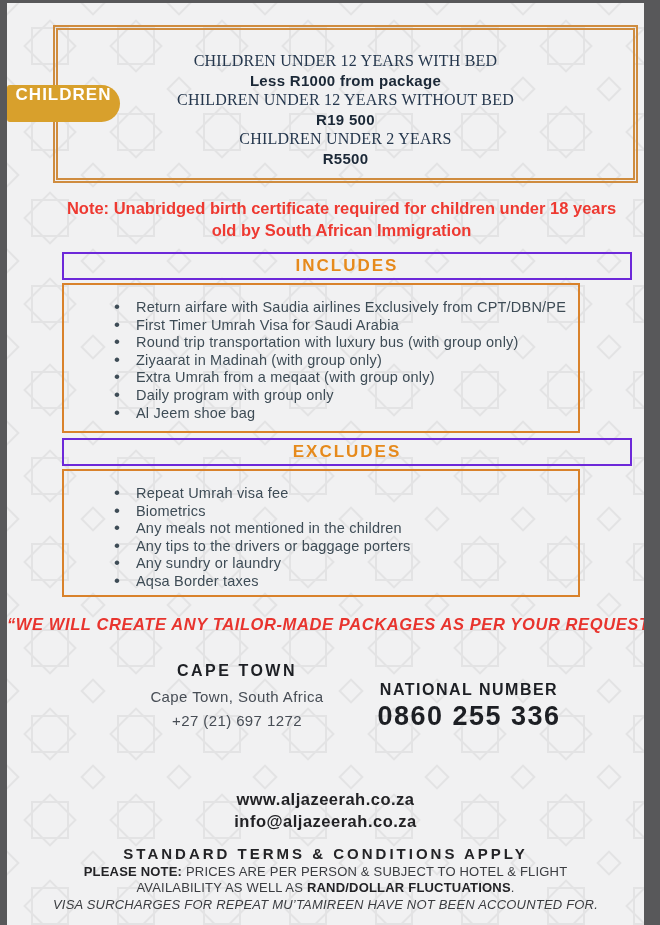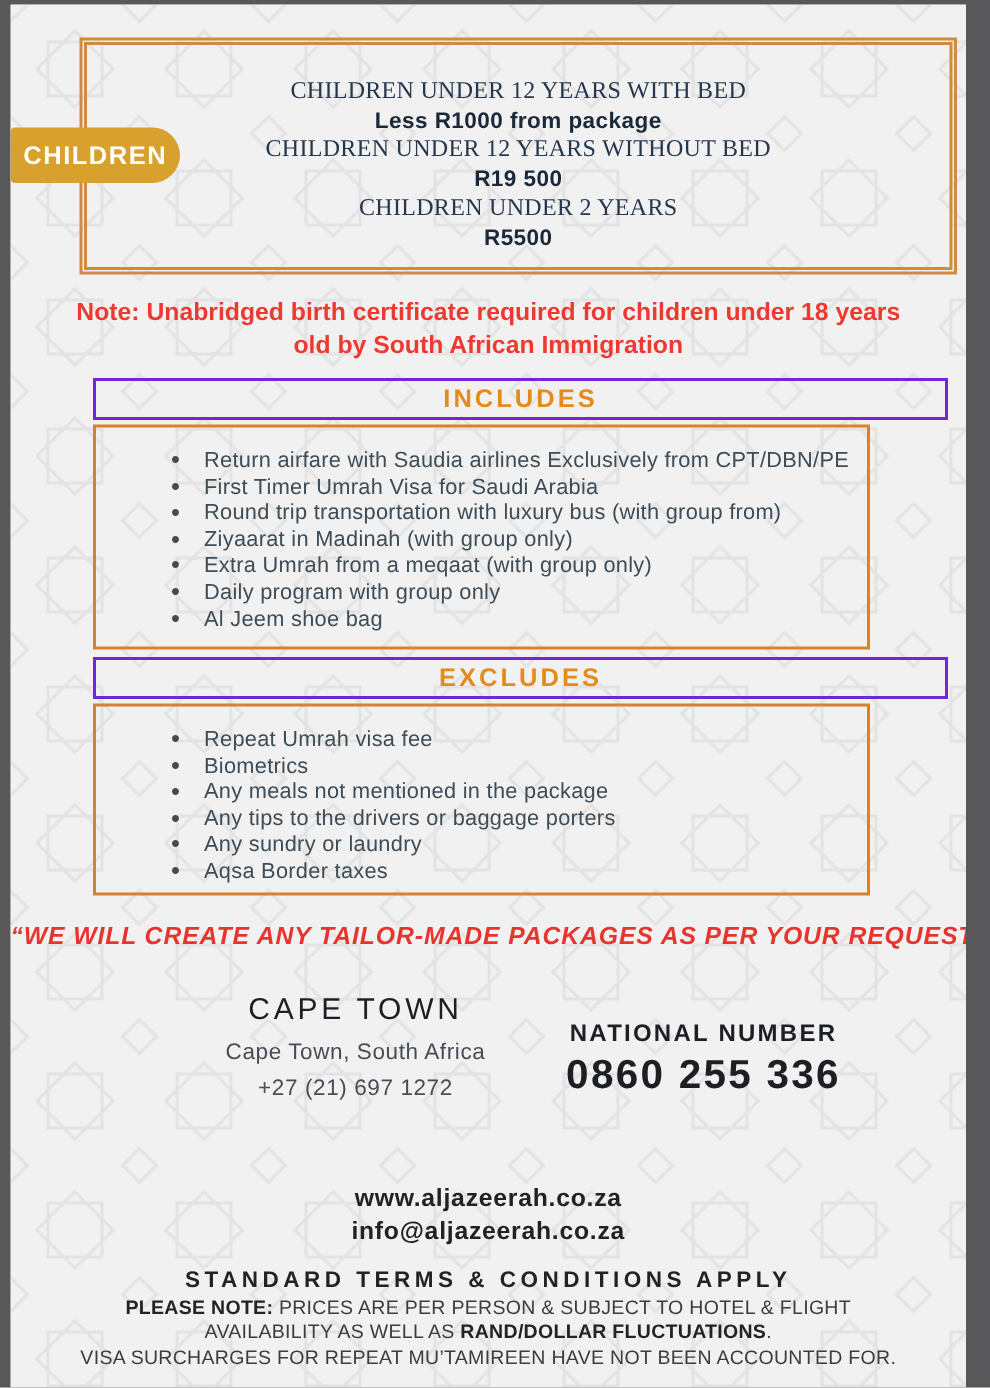--- a/index.html
+++ b/index.html
@@ -51,34 +51,34 @@
   }
 
   
   .children-badge {
     position: absolute;
     left: 0; top: 82px;
     width: 113px; height: 37px;
     background: #d8a02c;
     border-radius: 3px 19px 19px 3px;
     display: flex;
-    align-items: center;
+    align-items: flex-start;
     justify-content: center;
   }
   .children-badge span {
     color: #ffffff;
     font-weight: 700;
     font-size: 17px;
     letter-spacing: 1px;
   }
 
   
   .red-note {
     position: absolute;
-    left: 0; top: 194px;
+    left: 16px; top: 194px;
     width: 637px;
     text-align: center;
     color: #ee3931;
     font-weight: 700;
     font-size: 16.5px;
     line-height: 22px;
   }
 
   
   .section-header {
@@ -141,22 +141,22 @@
   }
 
   
   .contact-left {
     position: absolute;
     left: 95px; top: 659px;
     width: 270px;
     text-align: center;
   }
   .contact-city {
-    font-size: 20px;
-    font-weight: 400;
+    font-size: 16px;
+    font-weight: 700;
     letter-spacing: 2.5px;
     color: #1d1f24;
     margin-bottom: 5px;
   }
   .contact-line {
     font-size: 15px;
     line-height: 24px;
     color: #474d55;
     letter-spacing: 0.4px;
   }
@@ -218,20 +218,21 @@
   }
   .terms-note b { color: #232326; }
   .terms-lastline {
     position: absolute;
     left: 0; top: 894px;
     width: 637px;
     text-align: center;
     font-size: 13px;
     color: #3a3c40;
     letter-spacing: 0.2px;
+    font-style: italic;
   }
 </style>
 </head>
 <body>
 
 <div class="screen">
   <div class="page">
 
     <svg class="pattern-svg" xmlns="http://www.w3.org/2000/svg" width="637" height="922">
       <defs>
@@ -268,36 +269,36 @@
       <div>old by South African Immigration</div>
     </div>
 
     <div class="section-header includes-header">
       <span>INCLUDES</span>
     </div>
     <div class="section-box includes-box">
       <ul class="bullet-list">
         <li>Return airfare with Saudia airlines Exclusively from CPT/DBN/PE</li>
         <li>First Timer Umrah Visa for Saudi Arabia</li>
-        <li>Round trip transportation with luxury bus (with group from)</li>
+        <li>Round trip transportation with luxury bus (with group only)</li>
         <li>Ziyaarat in Madinah (with group only)</li>
         <li>Extra Umrah from a meqaat (with group only)</li>
         <li>Daily program with group only</li>
         <li>Al Jeem shoe bag</li>
       </ul>
     </div>
 
     <div class="section-header excludes-header">
       <span>EXCLUDES</span>
     </div>
     <div class="section-box excludes-box">
       <ul class="bullet-list">
         <li>Repeat Umrah visa fee</li>
         <li>Biometrics</li>
-        <li>Any meals not mentioned in the package</li>
+        <li>Any meals not mentioned in the children</li>
         <li>Any tips to the drivers or baggage porters</li>
         <li>Any sundry or laundry</li>
         <li>Aqsa Border taxes</li>
       </ul>
     </div>
 
     <div class="red-quote">“WE WILL CREATE ANY TAILOR-MADE PACKAGES AS PER YOUR REQUEST”</div>
 
     <div class="contact-left">
       <div class="contact-city">CAPE TOWN</div>

